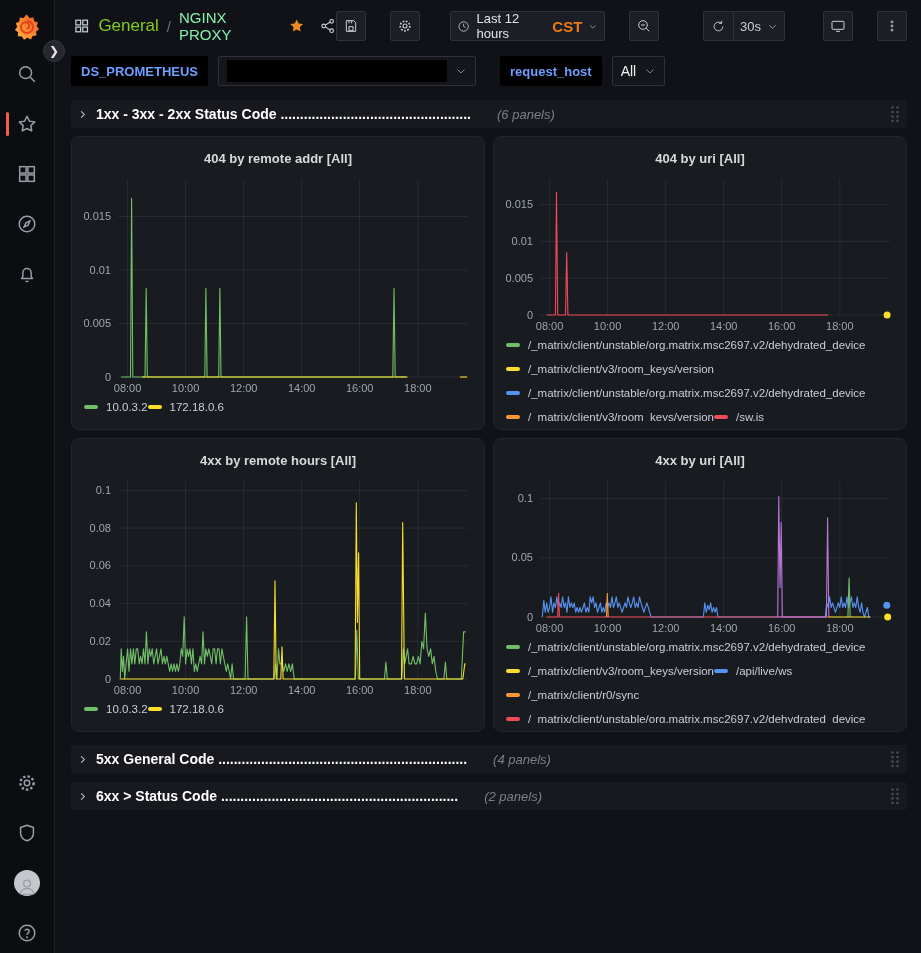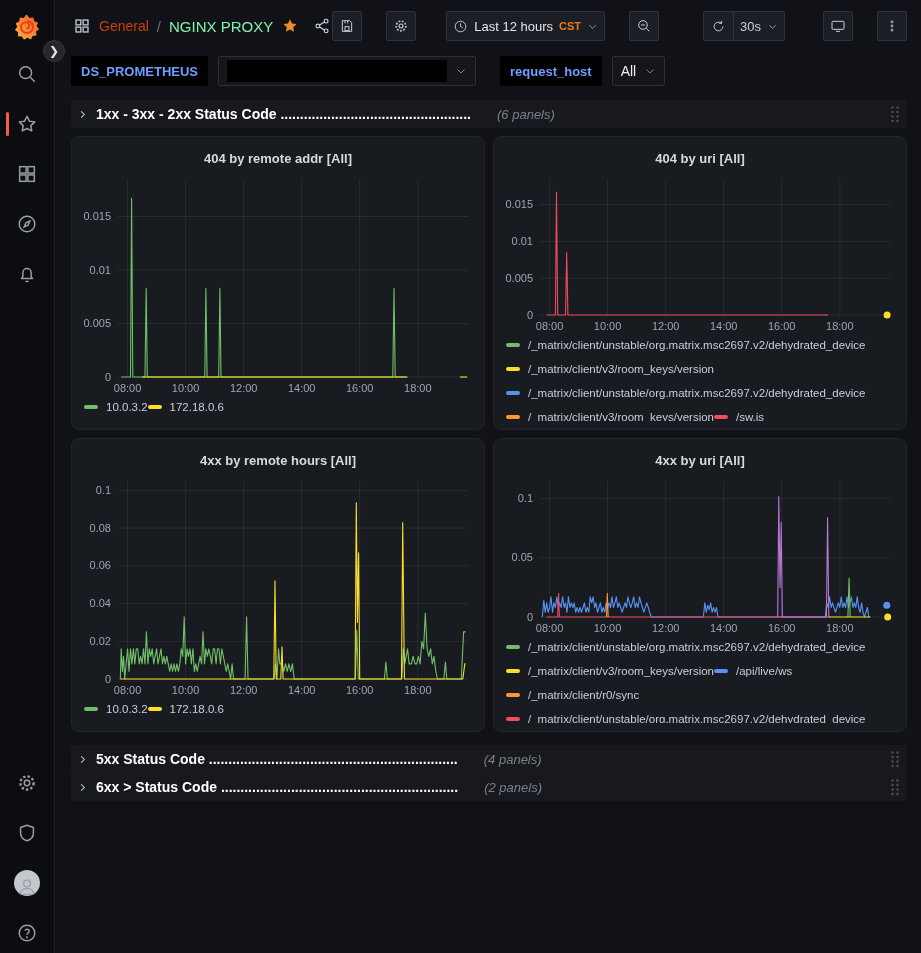--- a/index.html
+++ b/index.html
@@ -17,50 +17,50 @@
   .side-item.active::before { content:""; position:absolute; left:6px; top:0; width:3px; height:24px; background:#f55f3e; border-radius:2px; }
   .expand-btn { position:absolute; left:43px; top:40px; width:22px; height:22px; border-radius:50%;
     background:#26282e; border:1px solid #34363c; color:#e8e8ec; display:flex; align-items:center; justify-content:center;
     font-size:12px; cursor:pointer; z-index:6; }
   .avatar-circle { width:26px; height:26px; border-radius:50%; background:#c4c7cc; display:flex; align-items:flex-end; justify-content:center; overflow:hidden; }
 
   
   .main { margin-left:55px; }
   .topnav { height:52px; display:flex; align-items:center; padding:0 14px 0 18px; }
   .breadcrumb { display:flex; align-items:center; gap:8px; }
-  .crumb-section { color:#c2410c; font-size:14px; cursor:pointer; }
+  .crumb-section { color:#84cc16; font-size:17px; cursor:pointer; }
   .crumb-sep { color:#6c7077; font-size:15px; }
   .crumb-title { color:#86efac; font-size:15px; cursor:pointer; }
   .toolbar { margin-left:auto; display:flex; align-items:center; gap:24px; }
   .tb-btn { height:30px; min-width:30px; padding:0 6px; background:#1b1e24; border:1px solid #2f3238; border-radius:2px;
     display:flex; align-items:center; justify-content:center; gap:6px; cursor:pointer; color:#c7d0d9; font-size:13px; }
   .tb-btn svg { stroke:#c7d0d9; fill:none; stroke-width:1.5; }
   .tb-group { display:flex;padding-left:14px; }
   .tb-group .tb-btn:first-child { border-right:none; border-radius:2px 0 0 2px; }
   .tb-group .tb-btn:last-child { border-radius:0 2px 2px 0; }
-  .cst { color:#eb7b18; font-weight:bold; font-size:11px; }
+  .cst { color:#eb7b18; font-weight:bold; font-size:15px; }
 
   .submenu { height:38px; display:flex; align-items:center; gap:10px; padding:0 16px; }
   .var-label { height:30px; display:flex; align-items:center; padding:0 10px; background:#000000;
     color:#6e9fff; font-size:13px; font-weight:bold; border-radius:2px; cursor:pointer; }
   .var-select { height:30px; display:flex; align-items:center; background:#15161b; border:1px solid #2e3036;
     border-radius:2px; cursor:pointer; padding:0 8px; gap:8px; }
   .var-select.redacted { width:258px; }
   .redaction { flex:1; height:22px; background:#000; }
   .var-value { color:#eef0f2; font-size:14px; }
   .chev { stroke:#9a9fa7; fill:none; stroke-width:1.6; }
 
   .dashboard { padding:4px 14px 0 16px; }
   .row-header { height:28px; display:flex; align-items:center; gap:8px; padding:0 6px; cursor:pointer; }
   .row-header.collapsed { background:#17191f; border-radius:2px; }
   .row-title { color:#ffffff; font-size:14px; font-weight:bold; white-space:nowrap; overflow:hidden; }
   .row-count { color:#7b8087; font-size:13px; font-style:italic; margin-left:18px; white-space:nowrap; }
   .row-chevron { color:#c7d0d9; font-size:12px; display:flex; align-items:center; }
   .row-drag { margin-left:auto; opacity:.8; cursor:grab; }
-  .mt6{margin-top:6px}.mt9{margin-top:0}.mt10{margin-top:10px}.mt13{margin-top:13px}
+  .mt6{margin-top:6px}.mt9{margin-top:9px}.mt10{margin-top:10px}.mt13{margin-top:13px}
 
   .panel-grid { display:grid; grid-template-columns:1fr 1fr; gap:8px; margin-top:8px; }
   .panel { height:294px; background:#181b1f; border:1px solid #23252b; border-radius:8px; padding:8px; display:flex; flex-direction:column; overflow:hidden; }
   .panel-title { height:26px; display:flex; align-items:center; justify-content:center; color:#d8d9da;
     font-size:13px; font-weight:bold; cursor:pointer; }
   .legend { overflow:hidden; display:flex; flex-wrap:wrap; column-gap:0; align-content:flex-start; padding-left:4px; }
   .legend.tall { height:86px; }
   .legend.oneline { height:24px; align-items:center; }
   .legend-item { display:flex; align-items:center; gap:8px; height:19px; margin-bottom:5px; font-size:11.5px; color:#ccccdc; cursor:pointer; white-space:nowrap; }
   .legend-item i { display:inline-block; width:14px; height:4px; border-radius:2px; }
@@ -455,21 +455,21 @@
           </div>
       </section>
     </div>
 
     <div class="row-header collapsed mt13">
       <span class="row-chevron">
         <svg width="11" height="11" viewBox="0 0 24 24" fill="none" stroke="#c7d0d9" stroke-width="2.2">
             <polyline points="9 5 16 12 9 19"></polyline>
           </svg>
         </span>
-      <span class="row-title">5xx Status Code ................................................................</span>
+      <span class="row-title">5xx General Code ................................................................</span>
       <span class="row-count">(4 panels)</span>
       <svg class="row-drag" width="12" height="18" viewBox="0 0 12 18" fill="#55585f">
           <circle cx="3.5" cy="2.5" r="1.3"></circle>
           <circle cx="8.5" cy="2.5" r="1.3"></circle>
           <circle cx="3.5" cy="7" r="1.3"></circle>
           <circle cx="8.5" cy="7" r="1.3"></circle>
           <circle cx="3.5" cy="11.5" r="1.3"></circle>
           <circle cx="8.5" cy="11.5" r="1.3"></circle>
           <circle cx="3.5" cy="16" r="1.3"></circle>
           <circle cx="8.5" cy="16" r="1.3"></circle>

